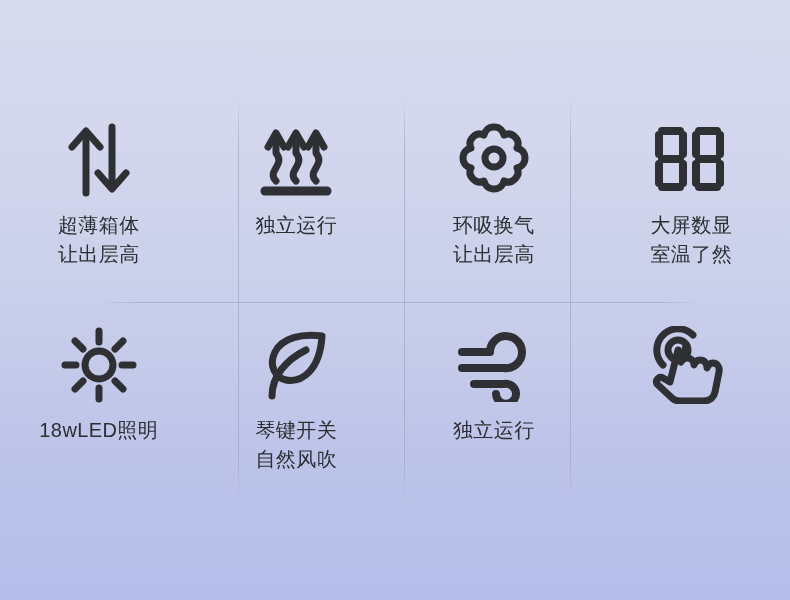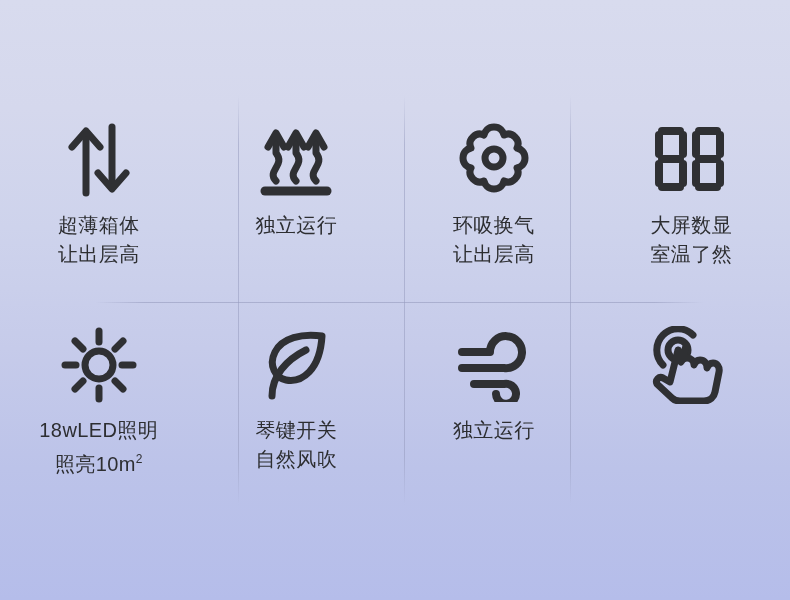--- a/index.html
+++ b/index.html
@@ -213,21 +213,20 @@
             <path d="M61 38 L72 38"></path>
             <path d="M14 14 L22 22"></path>
             <path d="M54 54 L62 62"></path>
             <path d="M62 14 L54 22"></path>
             <path d="M22 54 L14 62"></path>
           </g>
         </svg>
       </div>
       <div class="feature-text">
         <span class="feature-line">18wLED照明</span>
-        <span class="feature-line"><span>照亮10m</span><span class="sup">2</span></span>
       </div>
     </div>
 
     <div class="feature-cell">
       <div class="feature-icon">
         <svg width="76" height="74" viewBox="0 0 76 74" aria-hidden="true">
           <path d="M64 8 C44 5 24 10 17 24 C10 38 18 50 28 52 C44 55 62 42 64 8 Z"></path>
           <path d="M14 68 C14 48 28 32 48 22"></path>
         </svg>
       </div>

